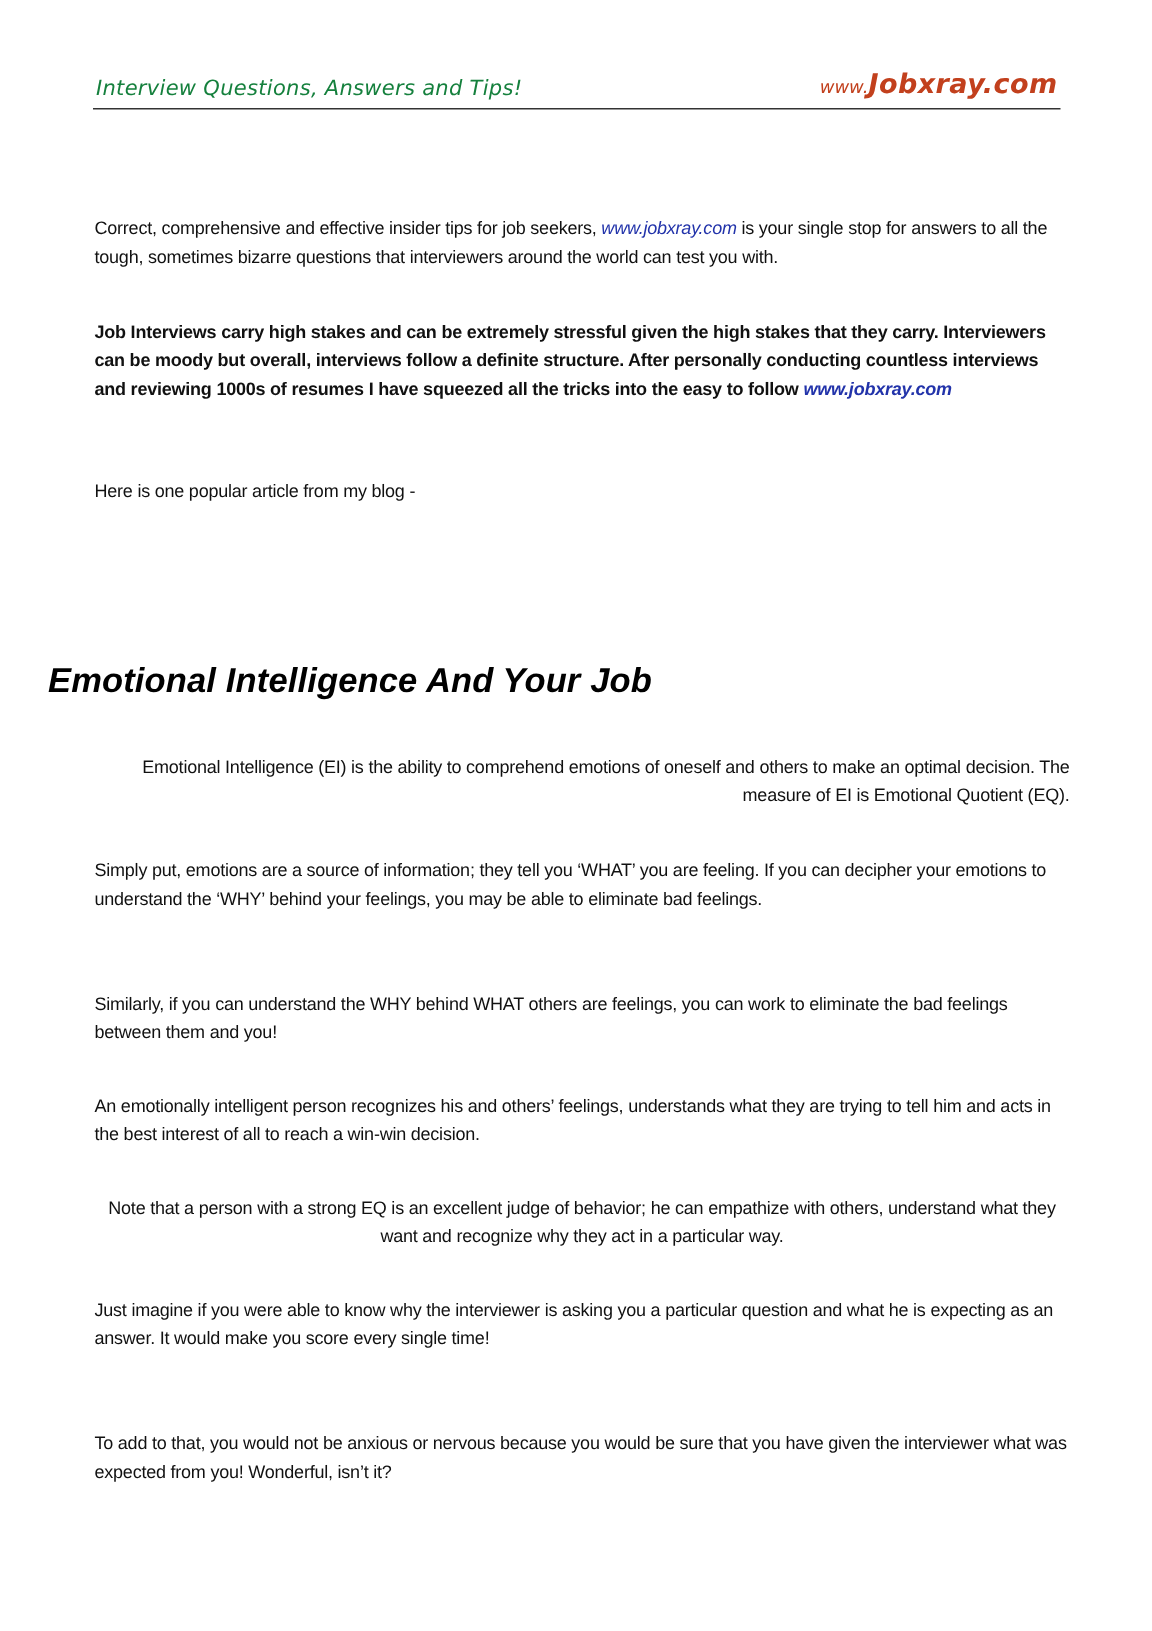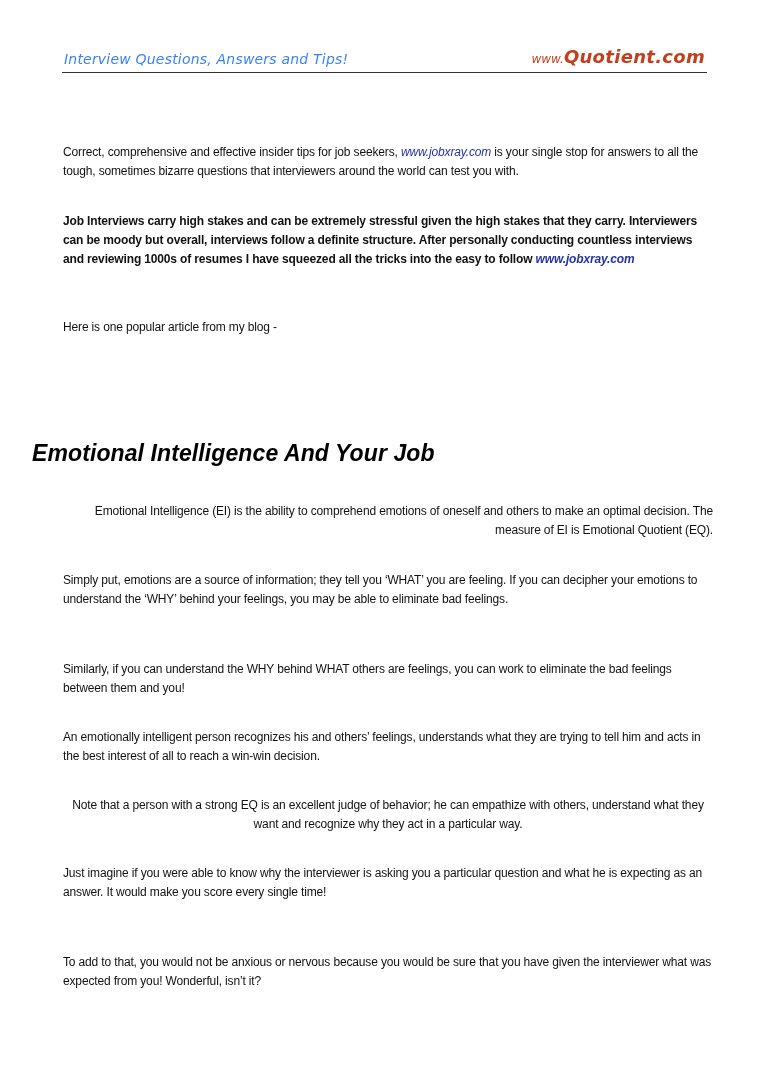--- a/index.html
+++ b/index.html
@@ -23,21 +23,21 @@
       height: 24px;
       border-bottom: 1px solid #333333;
     }
     .header-left {
       position: absolute;
       left: 2px;
       top: 3px;
       font-family: "DejaVu Sans", sans-serif;
       font-style: italic;
       font-size: 14px;
-      color: #3b82f6;
+      color: #15803d;
       letter-spacing: 0.2px;
     }
     .header-right {
       position: absolute;
       right: 2px;
       top: -2px;
       font-family: "DejaVu Sans", sans-serif;
       font-style: italic;
       color: #c2401d;
       white-space: nowrap;
@@ -70,21 +70,21 @@
       padding-left: 32px;
     }
     .para { position: absolute; left: 63px; width: 650px; font-size: 12px; line-height: 19px; letter-spacing: -0.15px; }
   </style>
 </head>
 <body>
 
 <div class="header">
   <span class="header-left">Interview Questions, Answers and Tips!</span>
   <span class="header-right">
-    <span class="www">www.</span><span class="brand">Quotient.com</span>
+    <span class="www">www.</span><span class="brand">Jobxray.com</span>
   </span>
 </div>
 
 <div class="para" style="top:143px;">
   <span>Correct, comprehensive and effective insider tips for job seekers, </span><a class="link" href="#">www.jobxray.com</a><span> is your single stop for answers to all the tough, sometimes bizarre questions that interviewers around the world can test you with.</span>
 </div>
 
 <div class="para" style="top:212px;font-weight:bold;">
   <span>Job Interviews carry high stakes and can be extremely stressful given the high stakes that they carry. Interviewers can be moody but overall, interviews follow a definite structure. After personally conducting countless interviews and reviewing 1000s of resumes I have squeezed all the tricks into the easy to follow </span><a class="link" href="#">www.jobxray.com</a>
 </div>

